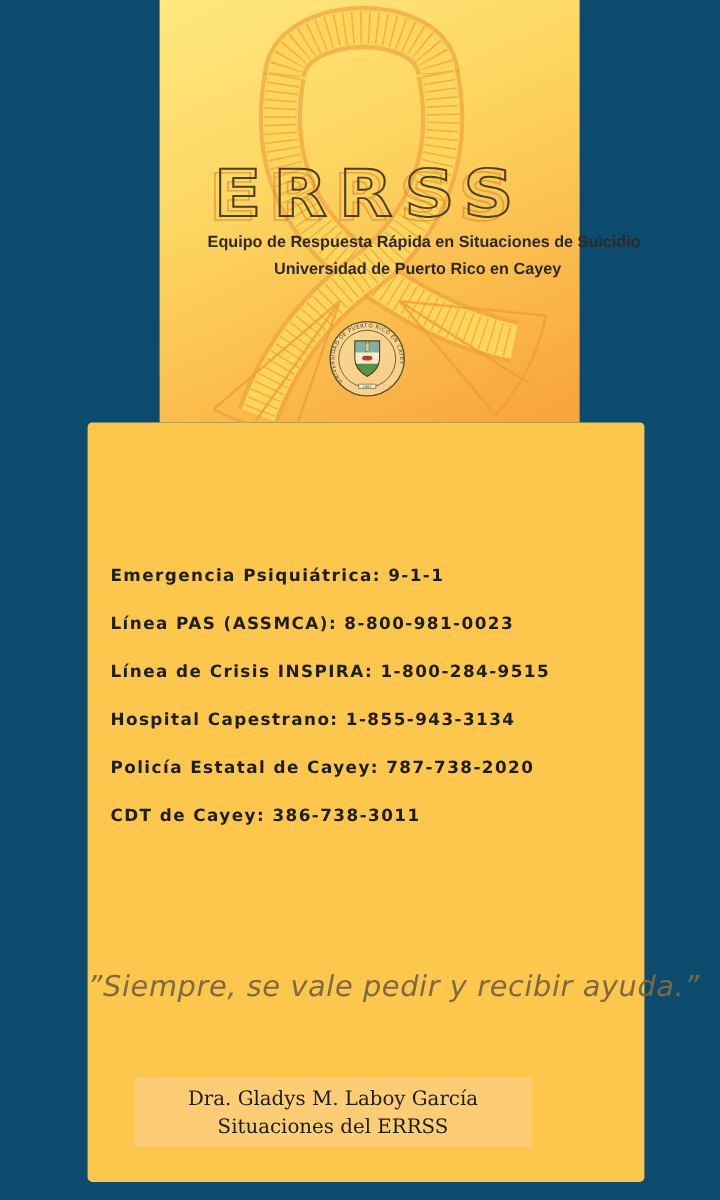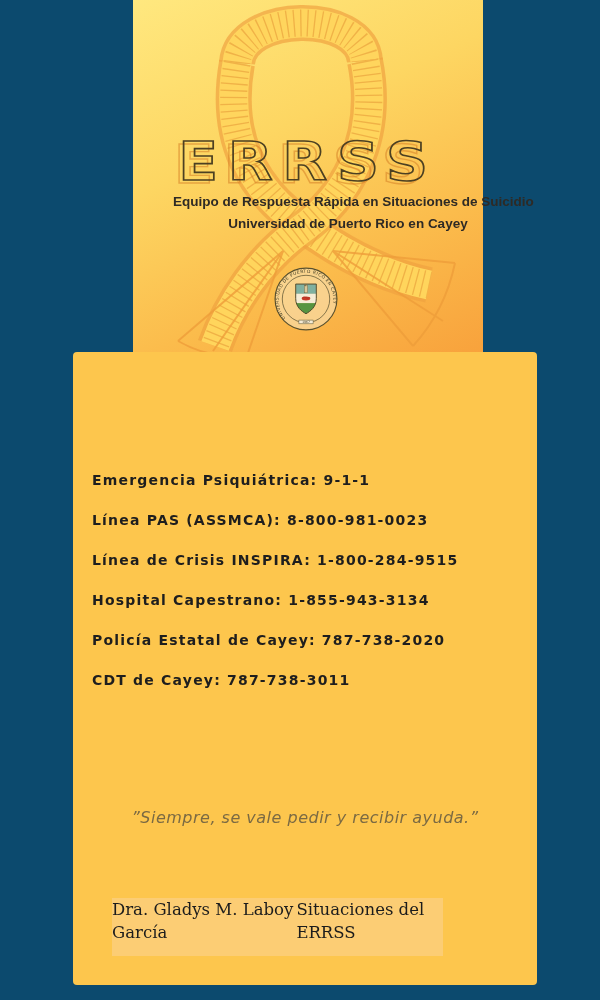--- a/index.html
+++ b/index.html
@@ -57,28 +57,28 @@
   .helpline-row {
     height:40px; line-height:40px; white-space:nowrap;
     font-family:"DejaVu Sans", sans-serif;
     font-weight:bold; font-size:14px; letter-spacing:1.2px;
     color:#1e1e1e;
   }
   .quote {
     position:absolute; left:0; top:456px; width:100%;
     text-align:center;
     font-family:"DejaVu Sans", sans-serif;
-    font-style:italic; font-size:16px; letter-spacing:0.5px;
+    font-style:italic; font-size:24px; letter-spacing:0.5px;
     color:#7b6a43; white-space:nowrap;
   }
   .footer-box {
     position:absolute; left:39px; top:546px; width:331px; height:58px;
     background:#fccd74;
-    display:flex; flex-direction:row; justify-content:center;
-    text-align:left;
+    display:flex; flex-direction:column; justify-content:center;
+    text-align:center;
     font-family:"DejaVu Serif", serif;
     font-size:16.5px; color:#1c1c1c; line-height:1.4;
   }
 </style>
 </head>
 <body>
 
 <div class="canvas">
 
   <div class="top-panel">
@@ -165,21 +165,21 @@
       <div class="helpline-row">
         <span>Hospital Capestrano:</span>
         <span>1-855-943-3134</span>
       </div>
       <div class="helpline-row">
         <span>Policía Estatal de Cayey:</span>
         <span>787-738-2020</span>
       </div>
       <div class="helpline-row">
         <span>CDT de Cayey:</span>
-        <span>787-738-3011</span>
+        <span>386-738-3011</span>
       </div>
     </div>
 
     <div class="quote">”Siempre, se vale pedir y recibir ayuda.”</div>
 
     <div class="footer-box">
       <div>Dra. Gladys M. Laboy García</div>
       <div>Situaciones del ERRSS</div>
     </div>
   </div>

